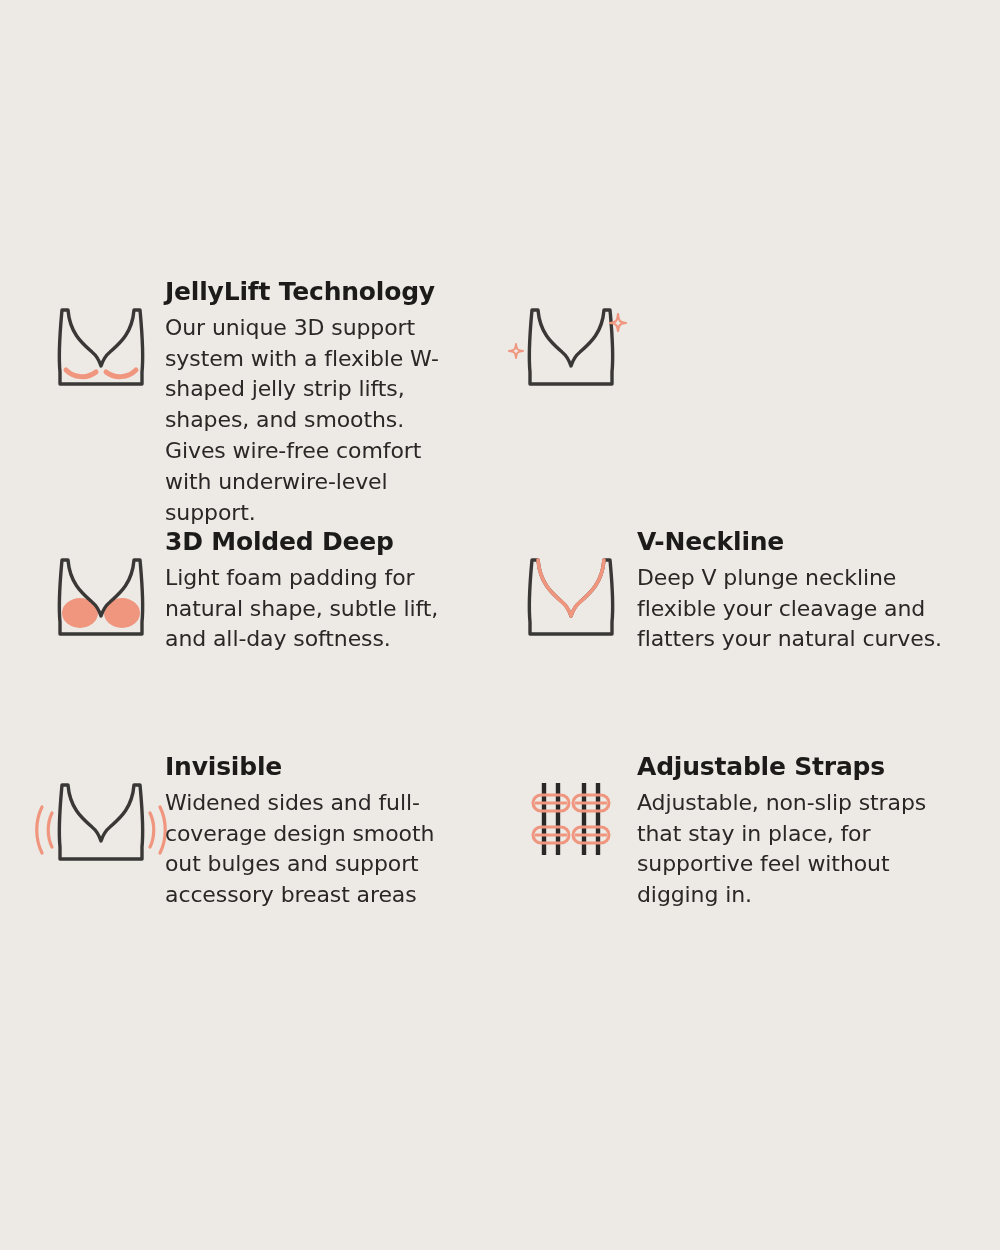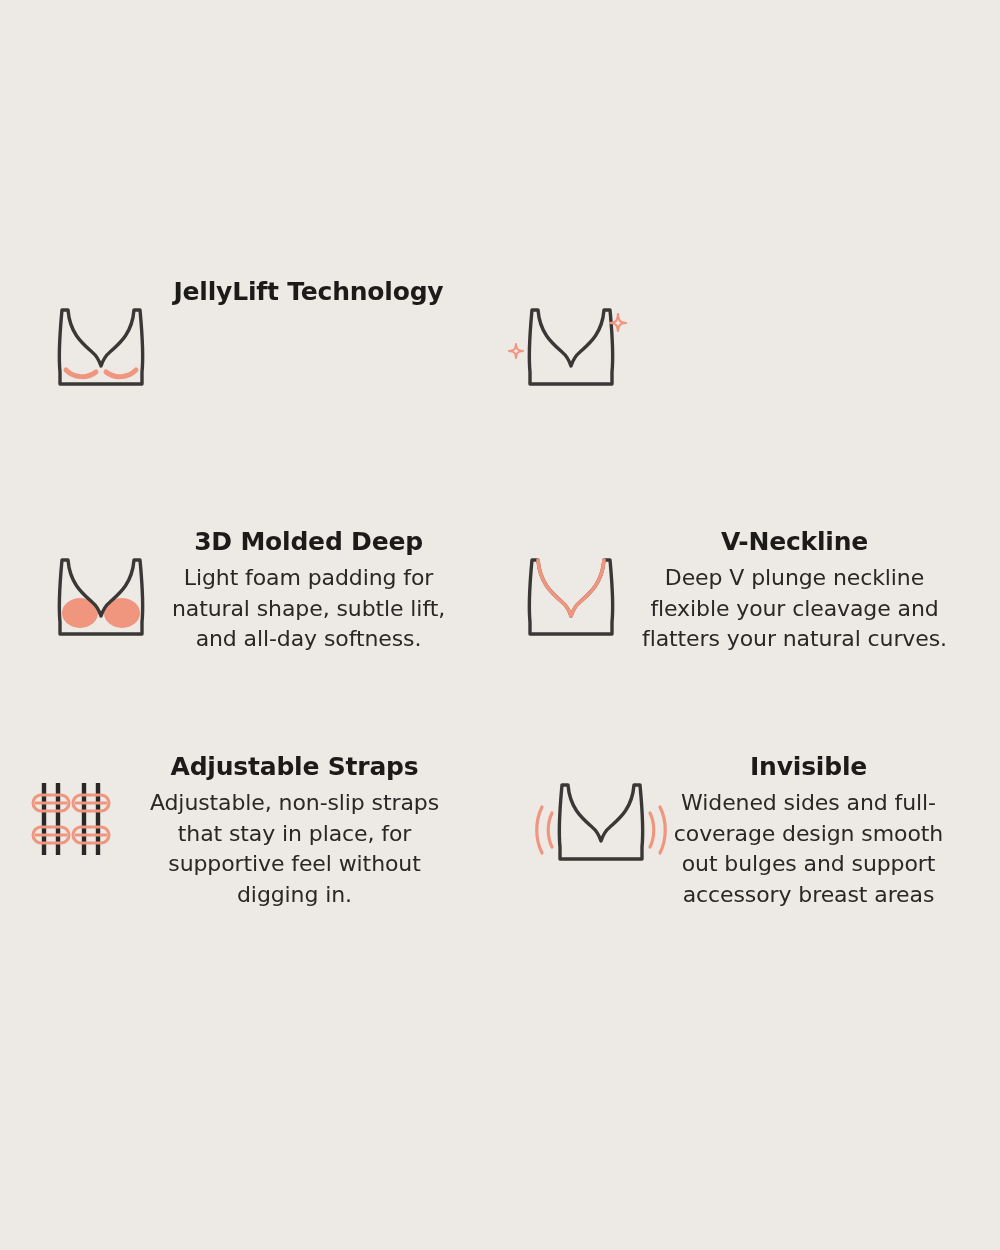--- a/index.html
+++ b/index.html
@@ -29,21 +29,20 @@
     display: grid;
     grid-template-columns: 500px 500px;
     grid-auto-rows: min-content;
     row-gap: 0px;
   }
 
   .feature {
     display: flex;
     align-items: flex-start;
     box-sizing: border-box;
-    text-align: center;
   }
 
   
   .row1 { height: 250px; }
   .row2 { height: 225px; }
   .row3 { height: 200px; }
 
   .feature-icon {
     flex: 0 0 auto;
     width: 105px;
@@ -100,20 +99,21 @@
     <div class="feature col-left row1">
       <div class="feature-icon">
         <svg width="100" height="95" viewBox="0 0 100 95" fill="none">
           <path d="M11 10 L17 10 C19 34 32 44 41 52 C46 56 48 60 50 66 C52 60 54 56 59 52 C68 44 81 34 83 10 L89 10 C91 32 93 52 91 72 L91 84 L9 84 L9 72 C7 52 9 32 11 10 Z" stroke="#3A3836" stroke-width="3.4" stroke-linejoin="round" stroke-linecap="round" fill="none"></path>
           <path d="M15 70 C23 78 36 79 45 72" stroke="#F0957E" stroke-width="5" stroke-linecap="round" fill="none"></path>
           <path d="M55 72 C64 79 77 78 85 70" stroke="#F0957E" stroke-width="5" stroke-linecap="round" fill="none"></path>
         </svg>
       </div>
       <div class="feature-body">
         <h3 class="feature-title">JellyLift Technology</h3>
+        <p class="feature-desc">Our unique 3D support system with a flexible W-shaped jelly strip lifts, shapes, and smooths. Gives wire-free comfort with underwire-level support.</p>
       </div>
     </div>
 
     <div class="feature col-right row1">
       <div class="feature-icon">
         <svg width="100" height="95" viewBox="0 0 100 95" fill="none">
           <path d="M11 10 L17 10 C19 34 32 44 41 52 C46 56 48 60 50 66 C52 60 54 56 59 52 C68 44 81 34 83 10 L89 10 C91 32 93 52 91 72 L91 84 L9 84 L9 72 C7 52 9 32 11 10 Z" stroke="#3A3836" stroke-width="3.4" stroke-linejoin="round" stroke-linecap="round" fill="none"></path>
           <path d="M97 14 C97.6 21 99 22.4 105 23 C99 23.6 97.6 25 97 31 C96.4 25 95 23.6 89 23 C95 22.4 96.4 21 97 14 Z" fill="none" stroke="#F0957E" stroke-width="2.2" stroke-linejoin="round"></path>
           <path d="M-5 44 C-4.5 49.5 -3.4 50.6 2 51 C-3.4 51.4 -4.5 52.5 -5 58 C-5.5 52.5 -6.6 51.4 -12 51 C-6.6 50.6 -5.5 49.5 -5 44 Z" fill="none" stroke="#F0957E" stroke-width="2" stroke-linejoin="round"></path>
         </svg>
@@ -140,20 +140,36 @@
           <path d="M11 10 L17 10 C19 34 32 44 41 52 C46 56 48 60 50 66 C52 60 54 56 59 52 C68 44 81 34 83 10 L89 10 C91 32 93 52 91 72 L91 84 L9 84 L9 72 C7 52 9 32 11 10 Z" stroke="#3A3836" stroke-width="3.4" stroke-linejoin="round" stroke-linecap="round" fill="none"></path>
           <path d="M17 10 C19 34 32 44 41 52 C46 56 48 60 50 66 C52 60 54 56 59 52 C68 44 81 34 83 10" stroke="#F0957E" stroke-width="3.6" stroke-linecap="round" stroke-linejoin="round" fill="none"></path>
         </svg>
       </div>
       <div class="feature-body">
         <h3 class="feature-title">V-Neckline</h3>
         <p class="feature-desc">Deep V plunge neckline flexible your cleavage and flatters your natural curves.</p>
       </div>
     </div>
 
+    <div class="feature col-left row3">
+      <div class="feature-icon">
+        <svg width="100" height="95" viewBox="0 0 100 95" fill="none">
+          <path d="M11 10 L17 10 C19 34 32 44 41 52 C46 56 48 60 50 66 C52 60 54 56 59 52 C68 44 81 34 83 10 L89 10 C91 32 93 52 91 72 L91 84 L9 84 L9 72 C7 52 9 32 11 10 Z" stroke="#3A3836" stroke-width="3.4" stroke-linejoin="round" stroke-linecap="round" fill="none"></path>
+          <path d="M1 38 C-4 48 -4 62 1 72" stroke="#F0957E" stroke-width="3.2" stroke-linecap="round" fill="none"></path>
+          <path d="M-9 32 C-16 46 -16 64 -9 78" stroke="#F0957E" stroke-width="3.2" stroke-linecap="round" fill="none"></path>
+          <path d="M99 38 C104 48 104 62 99 72" stroke="#F0957E" stroke-width="3.2" stroke-linecap="round" fill="none"></path>
+          <path d="M109 32 C116 46 116 64 109 78" stroke="#F0957E" stroke-width="3.2" stroke-linecap="round" fill="none"></path>
+        </svg>
+      </div>
+      <div class="feature-body">
+        <h3 class="feature-title">Invisible</h3>
+        <p class="feature-desc">Widened sides and full-coverage design smooth out bulges and support accessory breast areas</p>
+      </div>
+    </div>
+
     <div class="feature col-right row3">
       <div class="feature-icon">
         <svg width="100" height="95" viewBox="0 0 100 95" fill="none">
 
           <line x1="23" y1="8" x2="23" y2="80" stroke="#2A2826" stroke-width="4.4"></line>
           <line x1="37" y1="8" x2="37" y2="80" stroke="#2A2826" stroke-width="4.4"></line>
 
           <line x1="63" y1="8" x2="63" y2="80" stroke="#2A2826" stroke-width="4.4"></line>
           <line x1="77" y1="8" x2="77" y2="80" stroke="#2A2826" stroke-width="4.4"></line>
 
@@ -169,30 +185,14 @@
           <rect x="52" y="52" width="36" height="16" rx="8" stroke="#F0957E" stroke-width="3" fill="none"></rect>
           <line x1="54" y1="60" x2="86" y2="60" stroke="#F0957E" stroke-width="3"></line>
         </svg>
       </div>
       <div class="feature-body">
         <h3 class="feature-title">Adjustable Straps</h3>
         <p class="feature-desc">Adjustable, non-slip straps that stay in place, for supportive feel without digging in.</p>
       </div>
     </div>
 
-    <div class="feature col-left row3">
-      <div class="feature-icon">
-        <svg width="100" height="95" viewBox="0 0 100 95" fill="none">
-          <path d="M11 10 L17 10 C19 34 32 44 41 52 C46 56 48 60 50 66 C52 60 54 56 59 52 C68 44 81 34 83 10 L89 10 C91 32 93 52 91 72 L91 84 L9 84 L9 72 C7 52 9 32 11 10 Z" stroke="#3A3836" stroke-width="3.4" stroke-linejoin="round" stroke-linecap="round" fill="none"></path>
-          <path d="M1 38 C-4 48 -4 62 1 72" stroke="#F0957E" stroke-width="3.2" stroke-linecap="round" fill="none"></path>
-          <path d="M-9 32 C-16 46 -16 64 -9 78" stroke="#F0957E" stroke-width="3.2" stroke-linecap="round" fill="none"></path>
-          <path d="M99 38 C104 48 104 62 99 72" stroke="#F0957E" stroke-width="3.2" stroke-linecap="round" fill="none"></path>
-          <path d="M109 32 C116 46 116 64 109 78" stroke="#F0957E" stroke-width="3.2" stroke-linecap="round" fill="none"></path>
-        </svg>
-      </div>
-      <div class="feature-body">
-        <h3 class="feature-title">Invisible</h3>
-        <p class="feature-desc">Widened sides and full-coverage design smooth out bulges and support accessory breast areas</p>
-      </div>
-    </div>
-
   </div>
 </div>
 
 </body></html>

